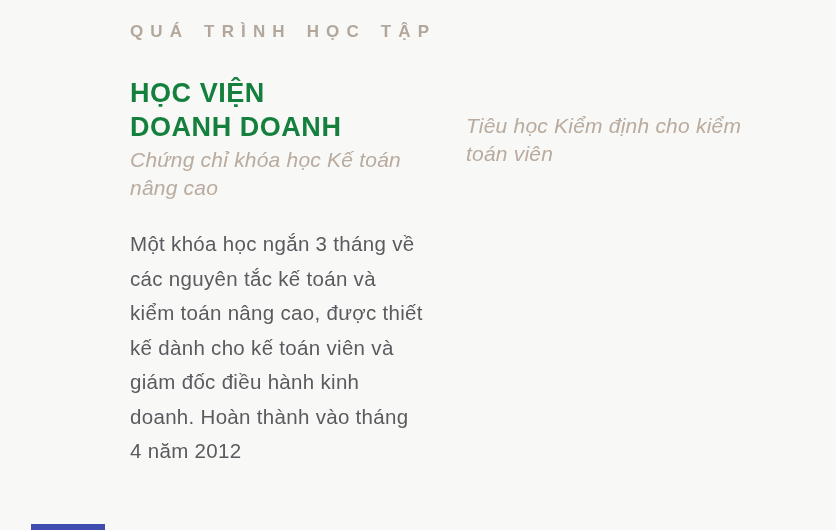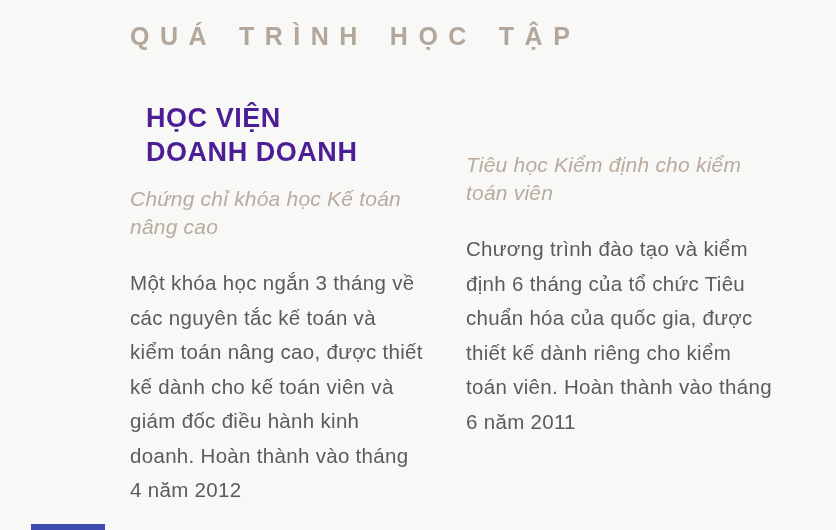--- a/index.html
+++ b/index.html
@@ -14,21 +14,21 @@
     position: relative;
     font-family: "Liberation Sans", "DejaVu Sans", sans-serif;
   }
   .page {
     position: absolute;
     left: 130px;
     top: 22px;
     width: 660px;
   }
   .section-title {
-    font-size: 25px;
+    font-size: 17px;
     font-weight: 600;
     letter-spacing: 0.42em;
     word-spacing: 0.18em;
     color: #b3a79b;
     margin: 0 0 34px 0;
     white-space: nowrap;
   }
   .columns {
     display: flex;
     flex-direction: row;
@@ -39,22 +39,22 @@
     width: 296px;
   }
   .edu-col.right {
     width: 310px;
   }
   .institution {
     font-size: 27px;
     line-height: 1.26;
     font-weight: 700;
     letter-spacing: 0.02em;
-    color: #4c1d95;
-    margin: 16px;
+    color: #15803d;
+    margin: 0;
   }
   .course {
     font-size: 21px;
     line-height: 1.32;
     font-style: italic;
     font-weight: 500;
     color: #b9ab9d;
     letter-spacing: 0.01em;
     margin: 2px 0 0 0;
   }
@@ -90,19 +90,18 @@
       </h2>
       <p class="course">Chứng chỉ khóa học Kế toán nâng cao</p>
       <p class="description">Một khóa học ngắn 3 tháng về các nguyên tắc kế toán và kiểm toán nâng cao, được thiết kế dành cho kế toán viên và giám đốc điều hành kinh doanh. Hoàn thành vào tháng 4 năm 2012</p>
     </div>
 
     <div class="edu-col right">
       <h2 class="institution">
         <br>
       </h2>
       <p class="course">Tiêu học Kiểm định cho kiểm toán viên</p>
-      <p class="description">Chương trình đào tạo và kiểm định 6 tháng của tổ chức Tiêu chuẩn hóa của quốc gia, được thiết kế dành riêng cho kiểm toán viên. Hoàn thành vào tháng 6 năm 2011</p>
     </div>
 
   </div>
 </div>
 
 <div class="accent-bar"></div>
 
 </body></html>

